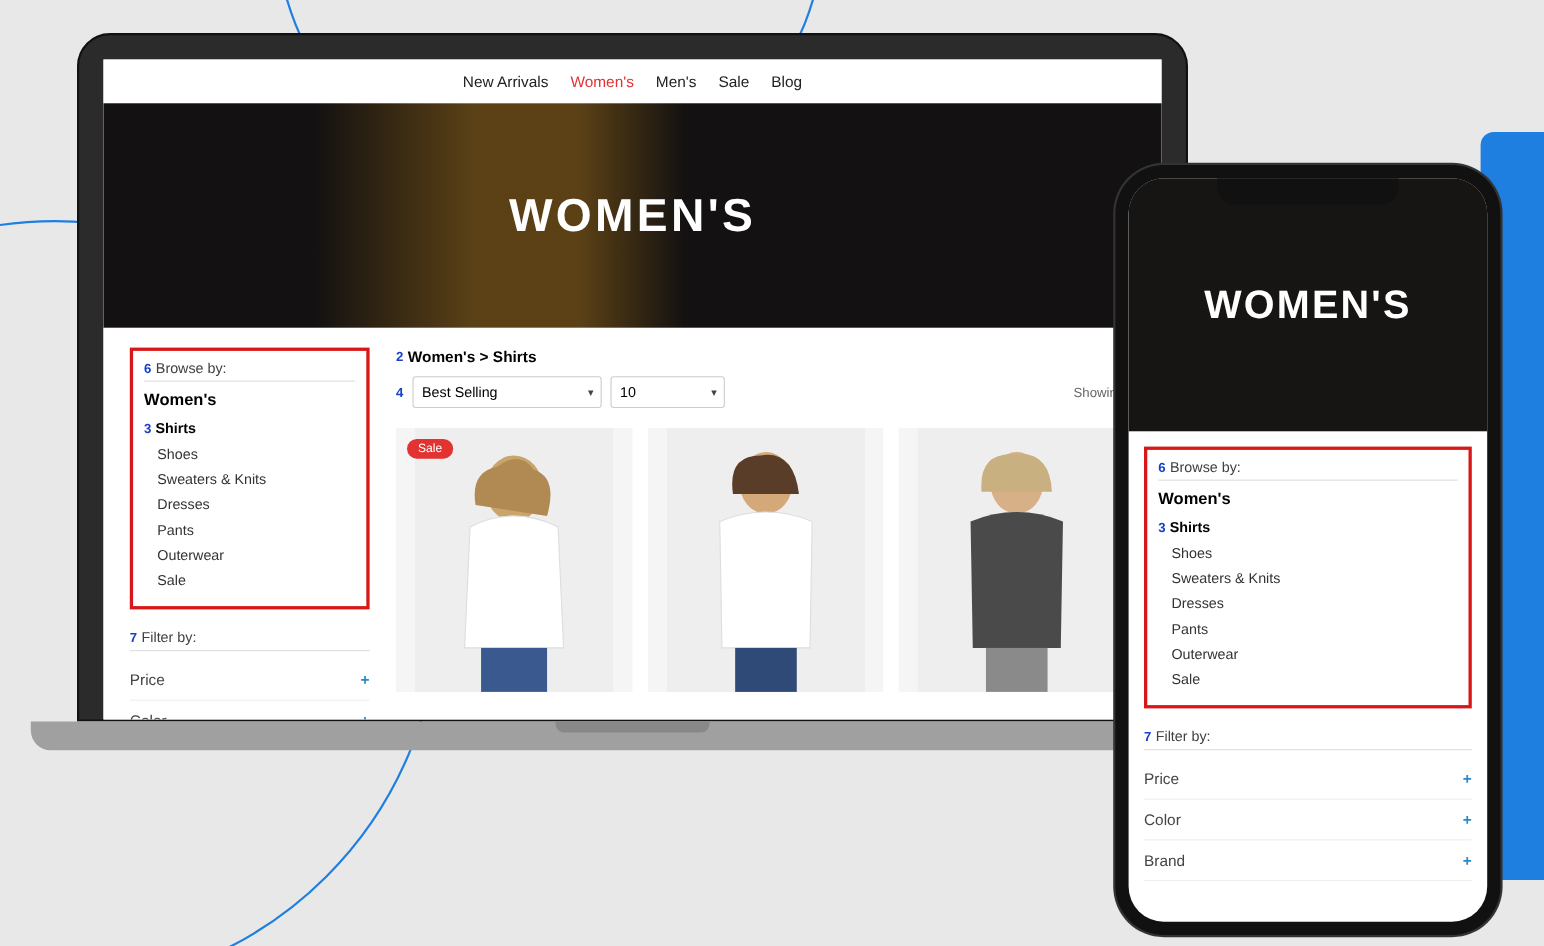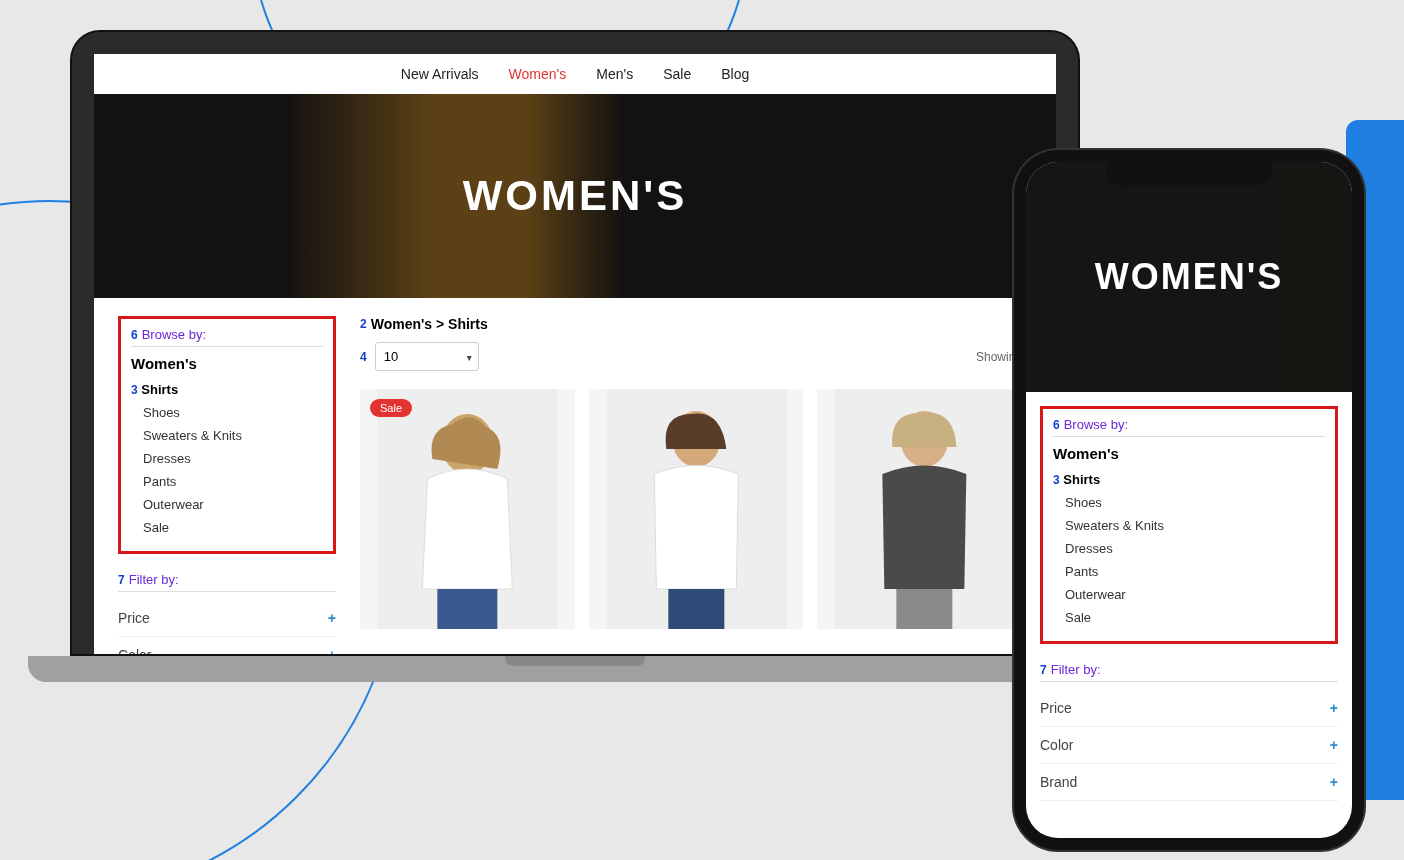--- a/index.html
+++ b/index.html
@@ -53,21 +53,21 @@
   transform: translateX(-50%);
   width: 140px;
   height: 10px;
   background: #888;
   border-radius: 0 0 8px 8px;
 }
 
 .nav {
   display: flex;
   justify-content: center;
-  gap: 30px;
+  gap: 20px;
   padding: 12px 0;
   background: #fff;
   font-size: 14px;
 }
 .nav a { color: #222; text-decoration: none; font-weight: 500; }
 .nav a.active { color: #e23232; }
 
 .hero {
   height: 204px;
   background: linear-gradient(rgba(0,0,0,0.55), rgba(0,0,0,0.55)),
@@ -88,21 +88,21 @@
   padding: 18px 24px;
   gap: 24px;
   background: #fff;
 }
 .sidebar { width: 218px; flex-shrink: 0; }
 .main { flex: 1; min-width: 0; }
 
 .browse-box { border: 3px solid #d81818; padding: 8px 10px 12px; margin-bottom: 18px; background: #fff; }
 .browse-header, .filter-header { display: flex; align-items: flex-end; gap: 4px; border-bottom: 1px solid #ddd; padding-bottom: 4px; margin-bottom: 8px; }
 .annot-num { color: #1640c9; font-weight: 700; font-size: 12px; }
-.sec-label { color: #6d28d9; font-size: 13px; }
+.sec-label { color: #404040; font-size: 13px; }
 .browse-cat { font-weight: 700; font-size: 15px; margin-bottom: 6px; }
 .browse-list { list-style: none; padding-left: 12px; }
 .browse-list li { font-size: 13px; color: #333; padding: 4px 0; cursor: pointer; }
 .browse-list li.selected { font-weight: 700; color: #000; }
 .browse-list li.selected .annot-num { font-weight: 700; }
 .sub-annot { margin-left: -12px; }
 
 .filter-panel { margin-top: 4px; }
 .filter-row { display: flex; justify-content: space-between; align-items: flex-start; padding: 10px 0; border-bottom: 1px solid #eee; font-size: 14px; color: #444; cursor: pointer; }
 .filter-row .plus { color: #2a88c9; font-weight: 700; }
@@ -229,20 +229,21 @@
 
         </div>
 
         <div class="main">
           <div class="breadcrumb-row">
             <span class="annot-num">2</span>
             <span class="breadcrumb">Women's &gt; Shirts</span>
           </div>
           <div class="selects-row">
             <span class="annot-num">4</span>
+            <div class="select w1">Best Selling</div>
             <div class="select w2">10</div>
             <span class="showing">Showing 1</span>
           </div>
 
           <div class="products">
             <div class="product">
               <span class="sale-badge">Sale</span>
               <svg viewBox="0 0 180 240">
                 <rect width="180" height="240" fill="#eeeeee"></rect>
                 <ellipse cx="90" cy="55" rx="26" ry="30" fill="#c9a56a"></ellipse>

